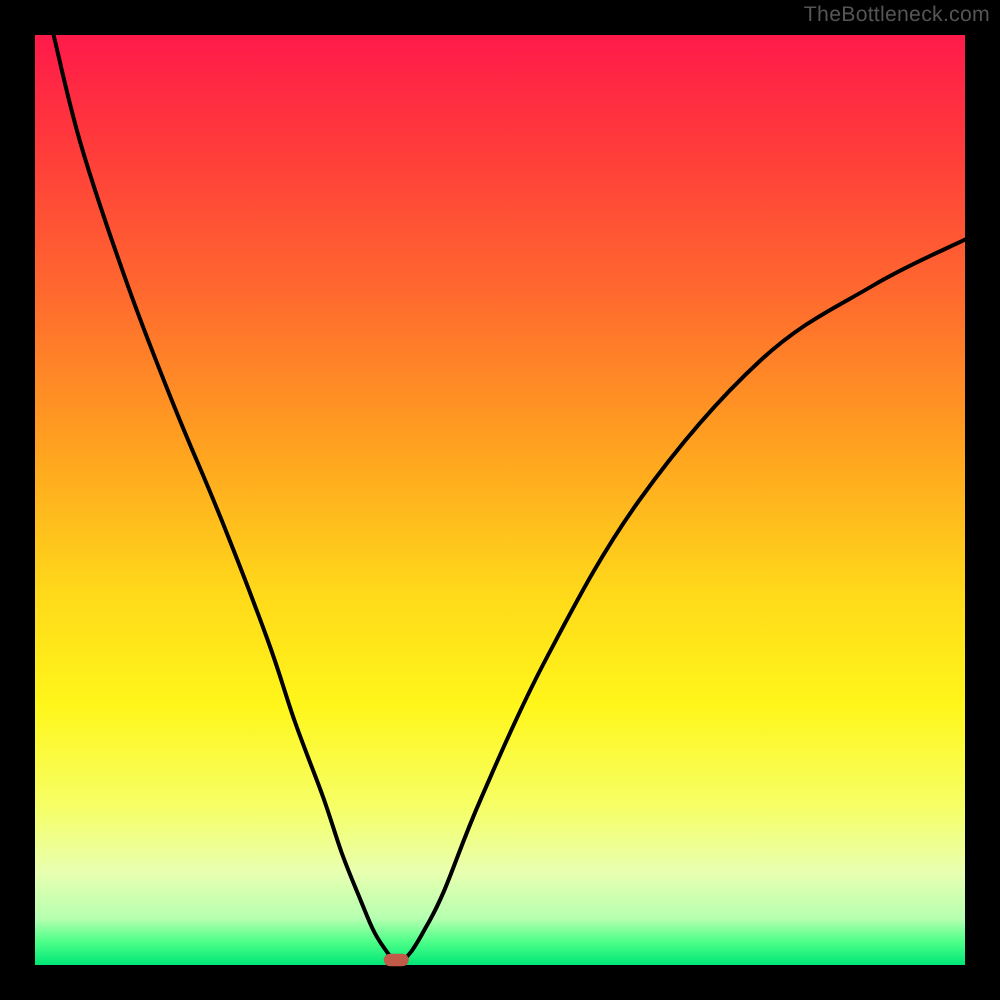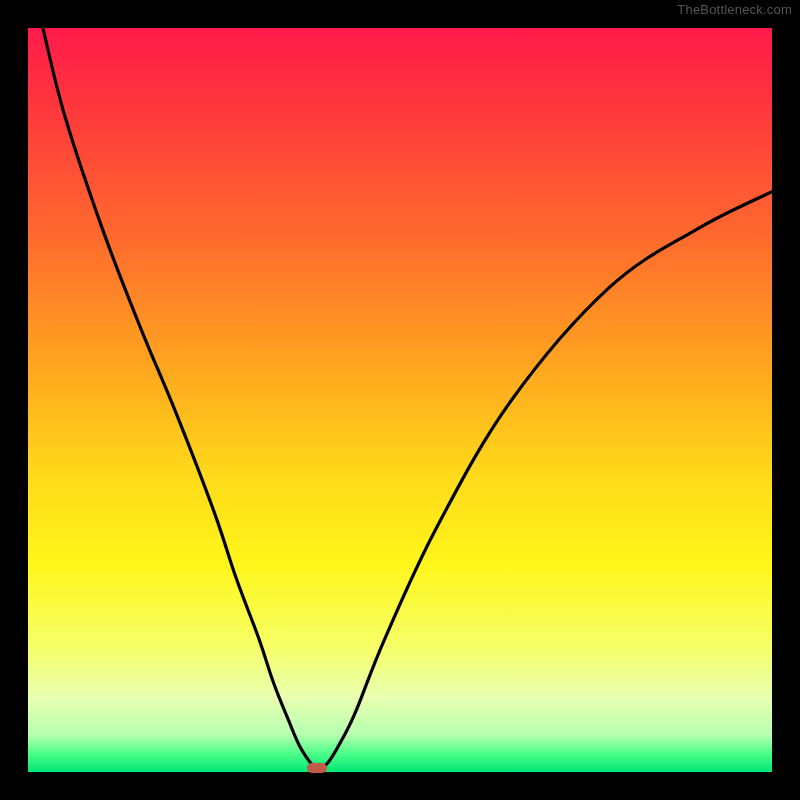--- a/index.html
+++ b/index.html
@@ -37,21 +37,21 @@
     top: 0;
     width: 100%;
     height: 100%;
     pointer-events: none;
   }
   .watermark {
     position: absolute;
     top: 2px;
     right: 8px;
     color: #555;
-    font-size: 13px;
+    font-size: 17px;
     font-weight: 500;
     letter-spacing: 0.2px;
   }
   .marker {
     position: absolute;
     width: 20px;
     height: 10px;
     border-radius: 5px;
     transform: translate(-50%, -50%);
   }

